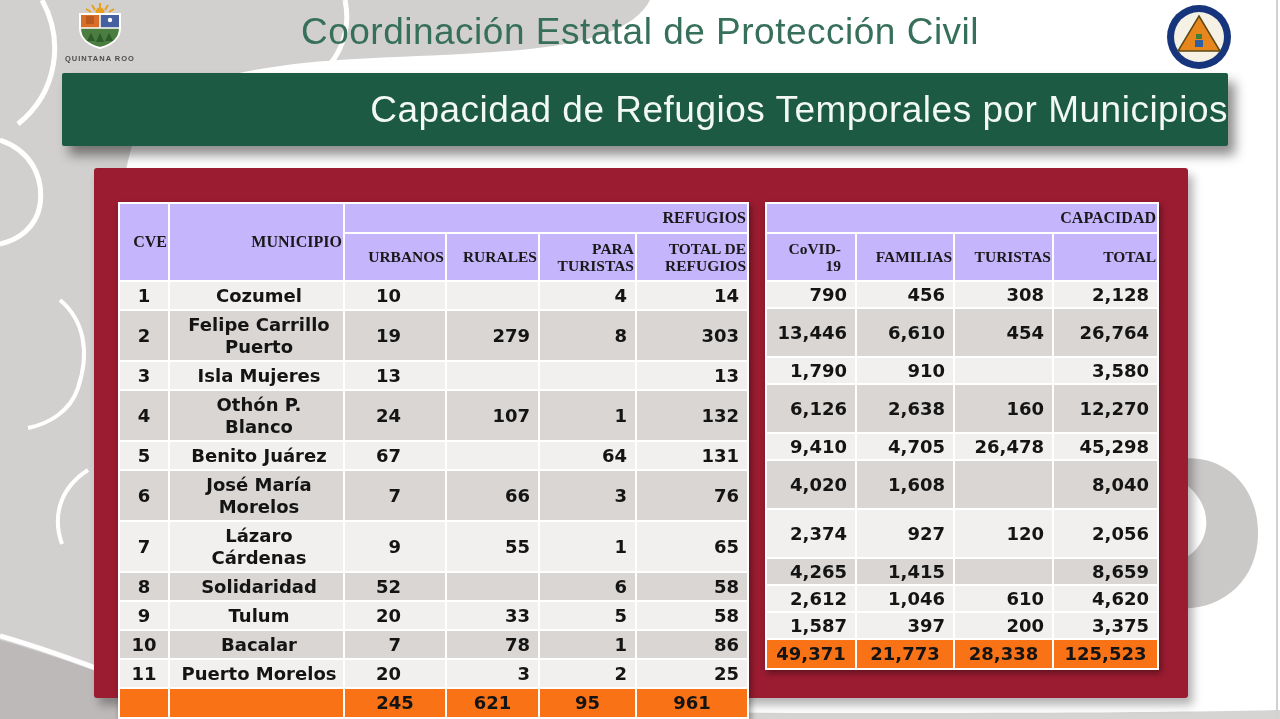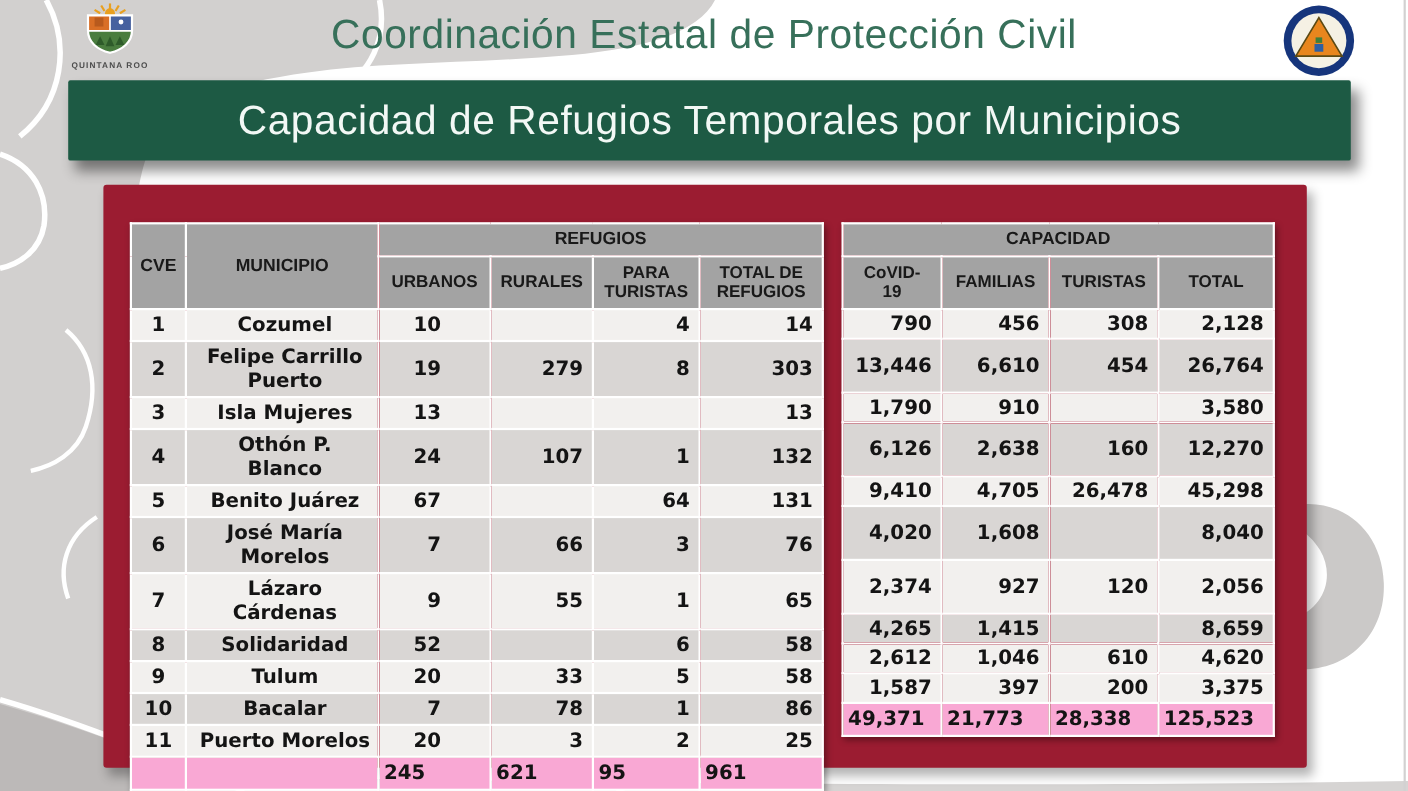--- a/index.html
+++ b/index.html
@@ -18,49 +18,49 @@
     position:absolute; left:0; right:0; top:11px; text-align:center;
     font-size:37px; font-weight:400; letter-spacing:0.5px; color:#37705a;
   }
   .pc-logo { position:absolute; left:1166px; top:4px; width:66px; height:66px; }
 
   
   .banner {
     position:absolute; left:62px; top:73px; width:1166px; height:73px; z-index:2;
     background:#1d5a44; border-radius:2px;
     box-shadow:7px 9px 12px rgba(0,0,0,0.45);
-    display:flex; align-items:center; justify-content:center;
+    display:flex; align-items:center; justify-content:flex-end;
   }
   .banner-text { color:#f2f8f5; font-size:37px; font-weight:400; letter-spacing:0.5px; }
 
   
   .panel {
     position:absolute; left:94px; top:168px; width:1094px; height:530px; z-index:2;
     background:#9b1c31; border-radius:3px;
     box-shadow:5px 7px 10px rgba(0,0,0,0.30);
   }
 
   
   table { border-collapse:collapse; table-layout:fixed; position:absolute; top:34px;
           box-shadow:2px 3px 6px rgba(0,0,0,0.40); }
   .t-left  { left:24px;  width:629px; }
   .t-right { left:671px; width:392px; }
   th, td { border:2px solid #ffffff; overflow:hidden; }
-  th { background:#a3a3a3; font-family:Liberation Sans, sans-serif;
-       font-weight:bold; font-size:15.5px; color:#191919; text-align:center; line-height:1.12; }
+  th { background:#c4b5fd; font-family:Liberation Serif, serif;
+       font-weight:bold; font-size:15.5px; color:#191919; text-align:right; line-height:1.12; }
   tr.h1 th { height:26px; font-size:16px; }
   tr.h2 th { height:44px; }
   .t-right tr.h2 th.th-covid { padding:0 14px; }
   td { font-family:"DejaVu Sans", sans-serif; font-weight:bold; font-size:18px;
        color:#141414; text-align:right; padding:0 8px 0 2px; line-height:1.18; }
   tr.light td { background:#f2f0ee; }
   tr.gray  td { background:#d9d6d4; }
   tr.single td { height:25px; }
   tr.tall   td { height:47px; }
-  tr.totals td { height:28px; background:#f9a8d4; text-align:left; padding:0 4px; }
+  tr.totals td { height:28px; background:#f97316; text-align:center; padding:0 4px; }
   td.col-cve { text-align:center; padding:0; }
   td.col-municipio { text-align:center; padding:1px 2px 1px 7px; white-space:pre-line; }
   td.col-urbanos { padding-right:44px; }
 </style>
 </head>
 <body>
 
 <div class="stage">
 
   <svg class="bg-map" width="1280" height="719" viewBox="0 0 1280 719">

